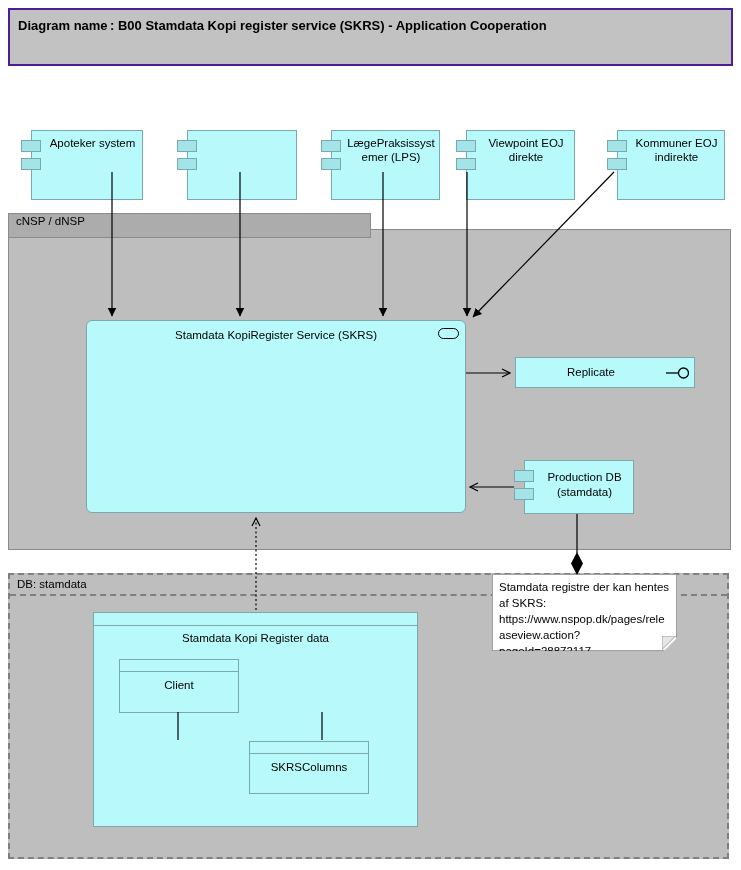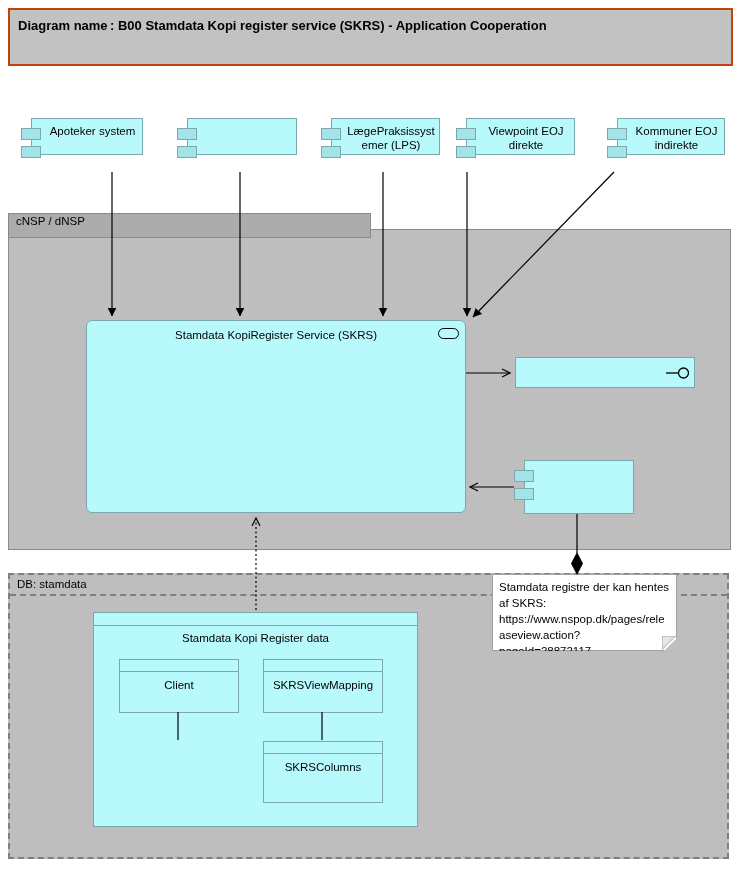--- a/index.html
+++ b/index.html
@@ -8,25 +8,25 @@
     --titleGray:#C2C2C2; --noteBorder:#A0A0A0;
   }
   *{box-sizing:border-box;}
   html,body{margin:0;padding:0;}
   body{width:741px;height:870px;position:relative;background:#fff;
        font-family:"Liberation Sans",sans-serif;color:#000;overflow:hidden;}
   .abs{position:absolute;}
 
   
   .title-block{left:8px;top:8px;width:725px;height:58px;background:var(--titleGray);
-    border:2px solid #c2410c;padding:6px 8px;font-size:13px;font-weight:bold;line-height:20px;}
+    border:2px solid #4c1d95;padding:6px 8px;font-size:13px;font-weight:bold;line-height:20px;}
   .title-row .t-label{display:inline-block;width:92px;}
 
   
-  .comp{position:absolute;height:37px;background:var(--cyan);border:1px solid var(--teal);}
+  .comp{position:absolute;height:70px;background:var(--cyan);border:1px solid var(--teal);margin-top:12px;}
   .comp .clabel{position:absolute;left:13px;right:2px;top:5px;text-align:center;
     font-size:11.5px;line-height:14px;overflow-wrap:anywhere;}
   .ctab{position:absolute;width:20px;height:12px;left:-11px;background:var(--cyanDark);
     border:1px solid var(--teal);}
   .ctab.t1{top:9px}.ctab.t2{top:27px}
   .c1{left:31px;top:118px;width:112px;}
   .c2{left:187px;top:118px;width:110px;}
   .c3{left:331px;top:118px;width:109px;}
   .c4{left:466px;top:118px;width:109px;}
   .c5{left:617px;top:118px;width:108px;}
@@ -66,21 +66,21 @@
   .datagrp{left:93px;top:612px;width:325px;height:215px;background:var(--cyan);
     border:1px solid var(--teal);z-index:2;}
   .datagrp .band{height:13px;border-bottom:1px solid var(--teal);}
   .datagrp .dtitle{text-align:center;margin-top:6px;font-size:11.5px;}
   .dobj{position:absolute;width:120px;background:var(--cyan);border:1px solid var(--teal);}
   .dobj .band{height:12px;border-bottom:1px solid var(--teal);}
   .dobj .dlabel{text-align:center;margin-top:7px;font-size:11.5px;}
   .d1{left:25px;top:46px;height:54px;}
   .d2{left:169px;top:46px;height:54px;}
   .d3{left:25px;top:128px;height:53px;}
-  .d4{left:169px;top:128px;height:62px;}
+  .d4{left:155px;top:128px;height:53px;}
 
   
   .note{left:492px;top:574px;width:185px;height:77px;background:#fff;
     border:1px solid var(--noteBorder);padding:4px 6px;font-size:11.5px;line-height:16px;
     overflow-wrap:anywhere;z-index:3;
     clip-path:polygon(0 0,100% 0,100% calc(100% - 13px),calc(100% - 13px) 100%,0 100%);}
   .note .fold{position:absolute;right:0;bottom:0;}
 
   .connector-layer{position:absolute;left:0;top:0;width:741px;height:870px;
     z-index:4;pointer-events:none;}
@@ -127,41 +127,39 @@
   <span class="ctab t2"></span>
   <div class="clabel">Kommuner EOJ indirekte</div>
 </div>
 
 <div class="abs skrs">
   <div class="slabel">Stamdata KopiRegister Service (SKRS)</div>
   <span class="svc-oval"></span>
 </div>
 
 <div class="abs replicate">
+  <div class="rlabel">Replicate</div>
   <svg class="rep-icon" width="24" height="12">
     <line x1="0" y1="6" x2="12" y2="6" stroke="#000" stroke-width="1.3"></line>
     <circle cx="17.5" cy="6" r="5" fill="none" stroke="#000" stroke-width="1.3"></circle>
   </svg>
 </div>
 
 <div class="abs proddb">
   <span class="ctab t1"></span>
   <span class="ctab t2"></span>
+  <div class="clabel">Production DB (stamdata)</div>
 </div>
 
 <div class="abs datagrp">
   <div class="band"></div>
   <div class="dtitle">Stamdata Kopi Register data</div>
   <div class="dobj d1">
     <div class="band"></div>
     <div class="dlabel">Client</div>
-  </div>
-  <div class="dobj d2">
-    <div class="band"></div>
-    <div class="dlabel">SKRSViewMapping</div>
   </div>
   <div class="dobj d4">
     <div class="band"></div>
     <div class="dlabel">SKRSColumns</div>
   </div>
 </div>
 
 <div class="abs note">
   <span>Stamdata registre der kan hentes af SKRS: https://www.nspop.dk/pages/releaseview.action?pageId=28872117</span>
   <svg class="fold" width="14" height="14">

